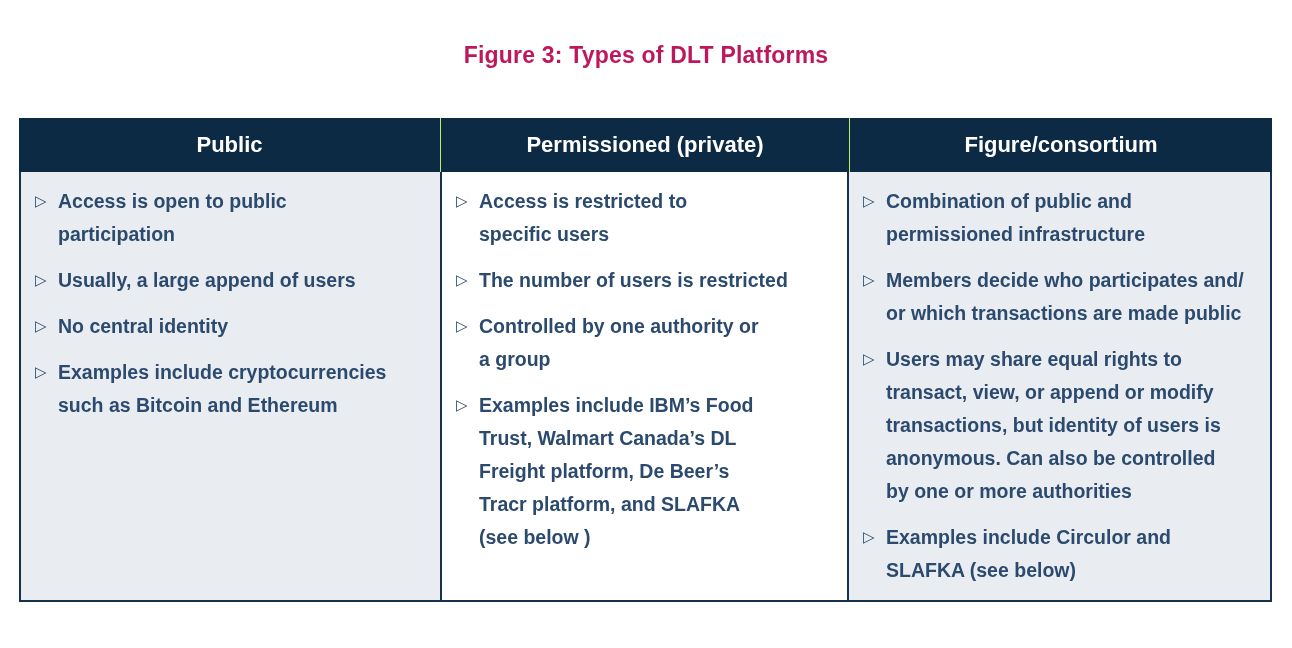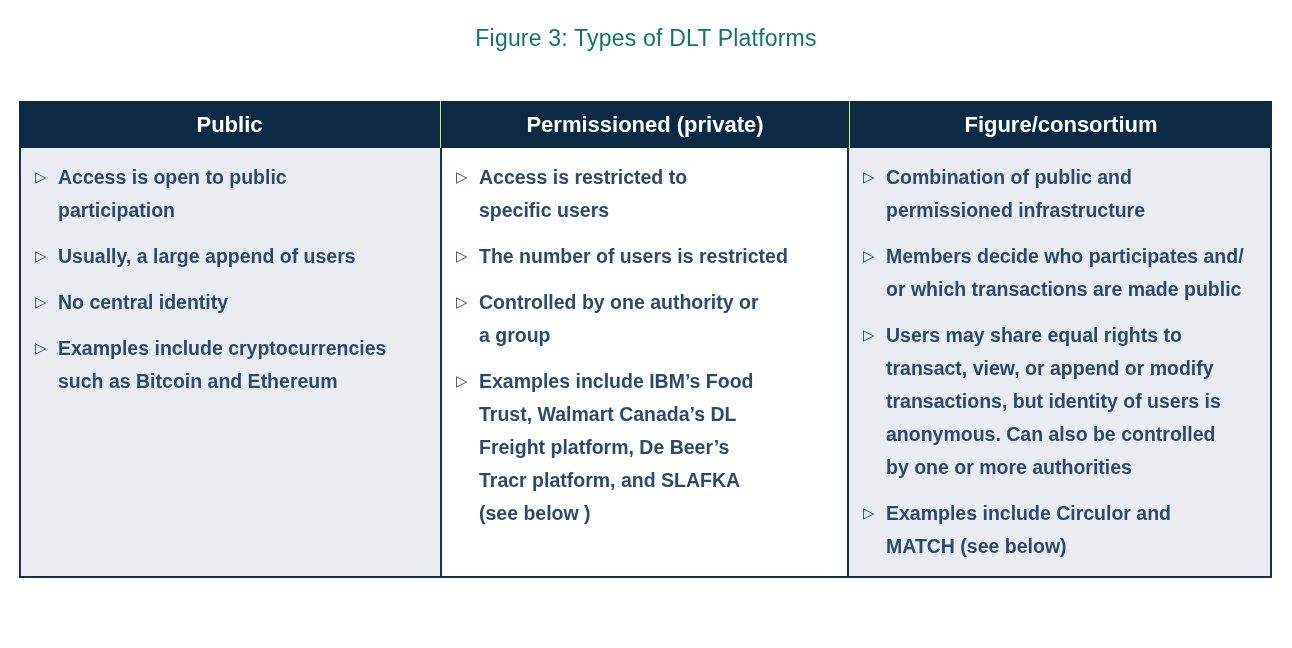--- a/index.html
+++ b/index.html
@@ -5,36 +5,36 @@
   * { margin: 0; padding: 0; box-sizing: border-box; }
   html, body { background: #ffffff; }
   body {
     width: 1292px;
     height: 648px;
     overflow: hidden;
     font-family: "Liberation Sans", sans-serif;
     position: relative;
   }
   .figure-title {
-    padding-top: 25px;
+    padding-top: 42px;
     text-align: center;
     font-size: 23px;
-    font-weight: normal;
-    color: #0f766e;
+    font-weight: bold;
+    color: #be185d;
     letter-spacing: 0.2px;
   }
   .dlt-table {
     margin-left: 19px;
     margin-top: 49px;
     width: 1253px;
   }
   .thead {
     display: grid;
     grid-template-columns: 421px 409px 423px;
-    height: 47px;
+    height: 54px;
     background: #0d2a44;
   }
   .th {
     display: flex;
     align-items: center;
     justify-content: center;
     color: #ffffff;
     font-size: 22px;
     font-weight: bold;
   }
@@ -151,19 +151,19 @@
           <span class="bullet">▷</span>
           <span class="li-text">Users may share equal rights to
 transact, view, or append or modify
 transactions, but identity of users is
 anonymous. Can also be controlled
 by one or more authorities</span>
         </div>
         <div class="li">
           <span class="bullet">▷</span>
           <span class="li-text">Examples include Circulor and
-MATCH (see below)</span>
+SLAFKA (see below)</span>
         </div>
       </div>
 
     </div>
   </div>
 </div>
 
 </body></html>

